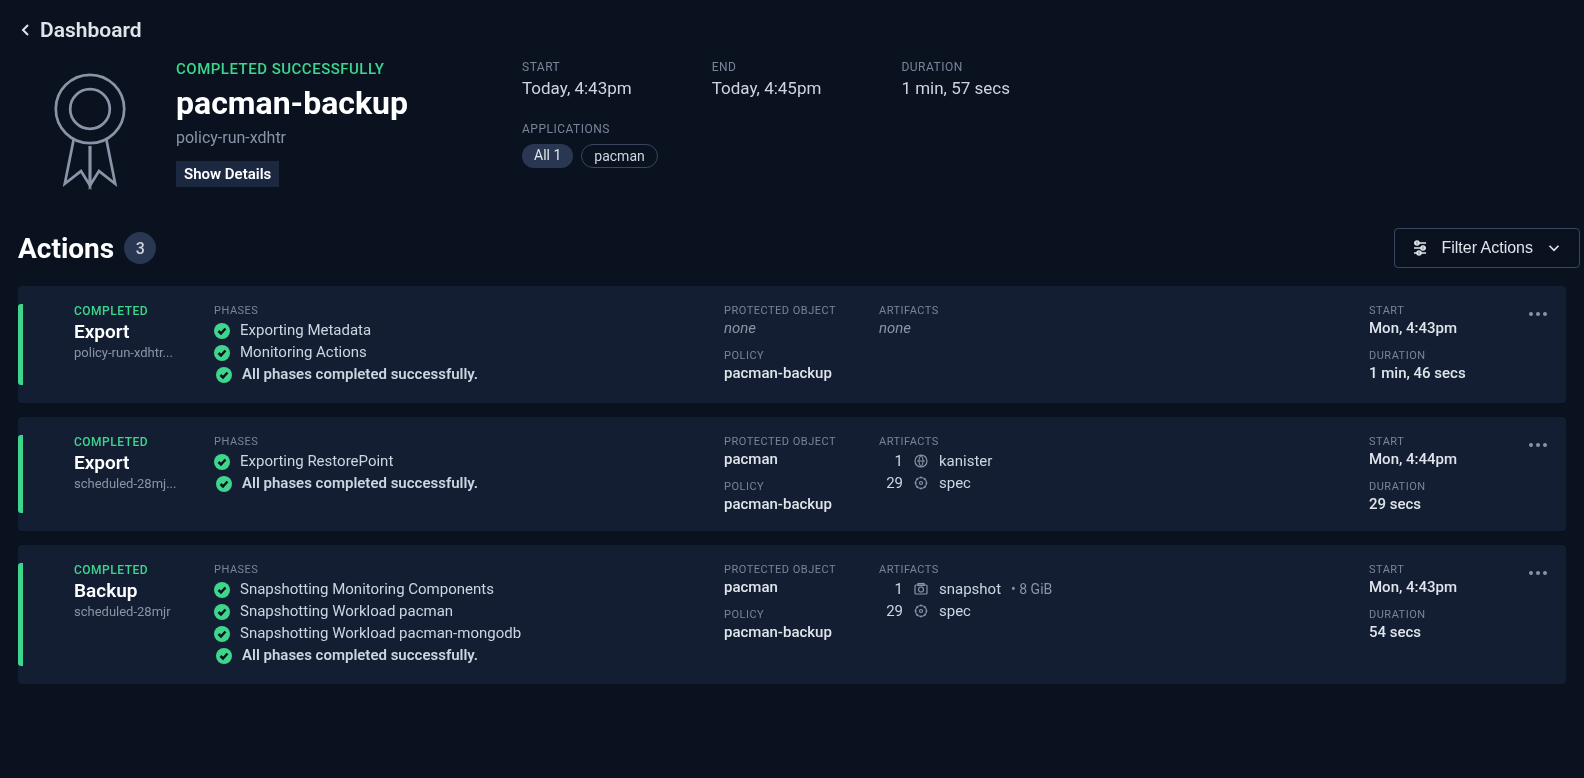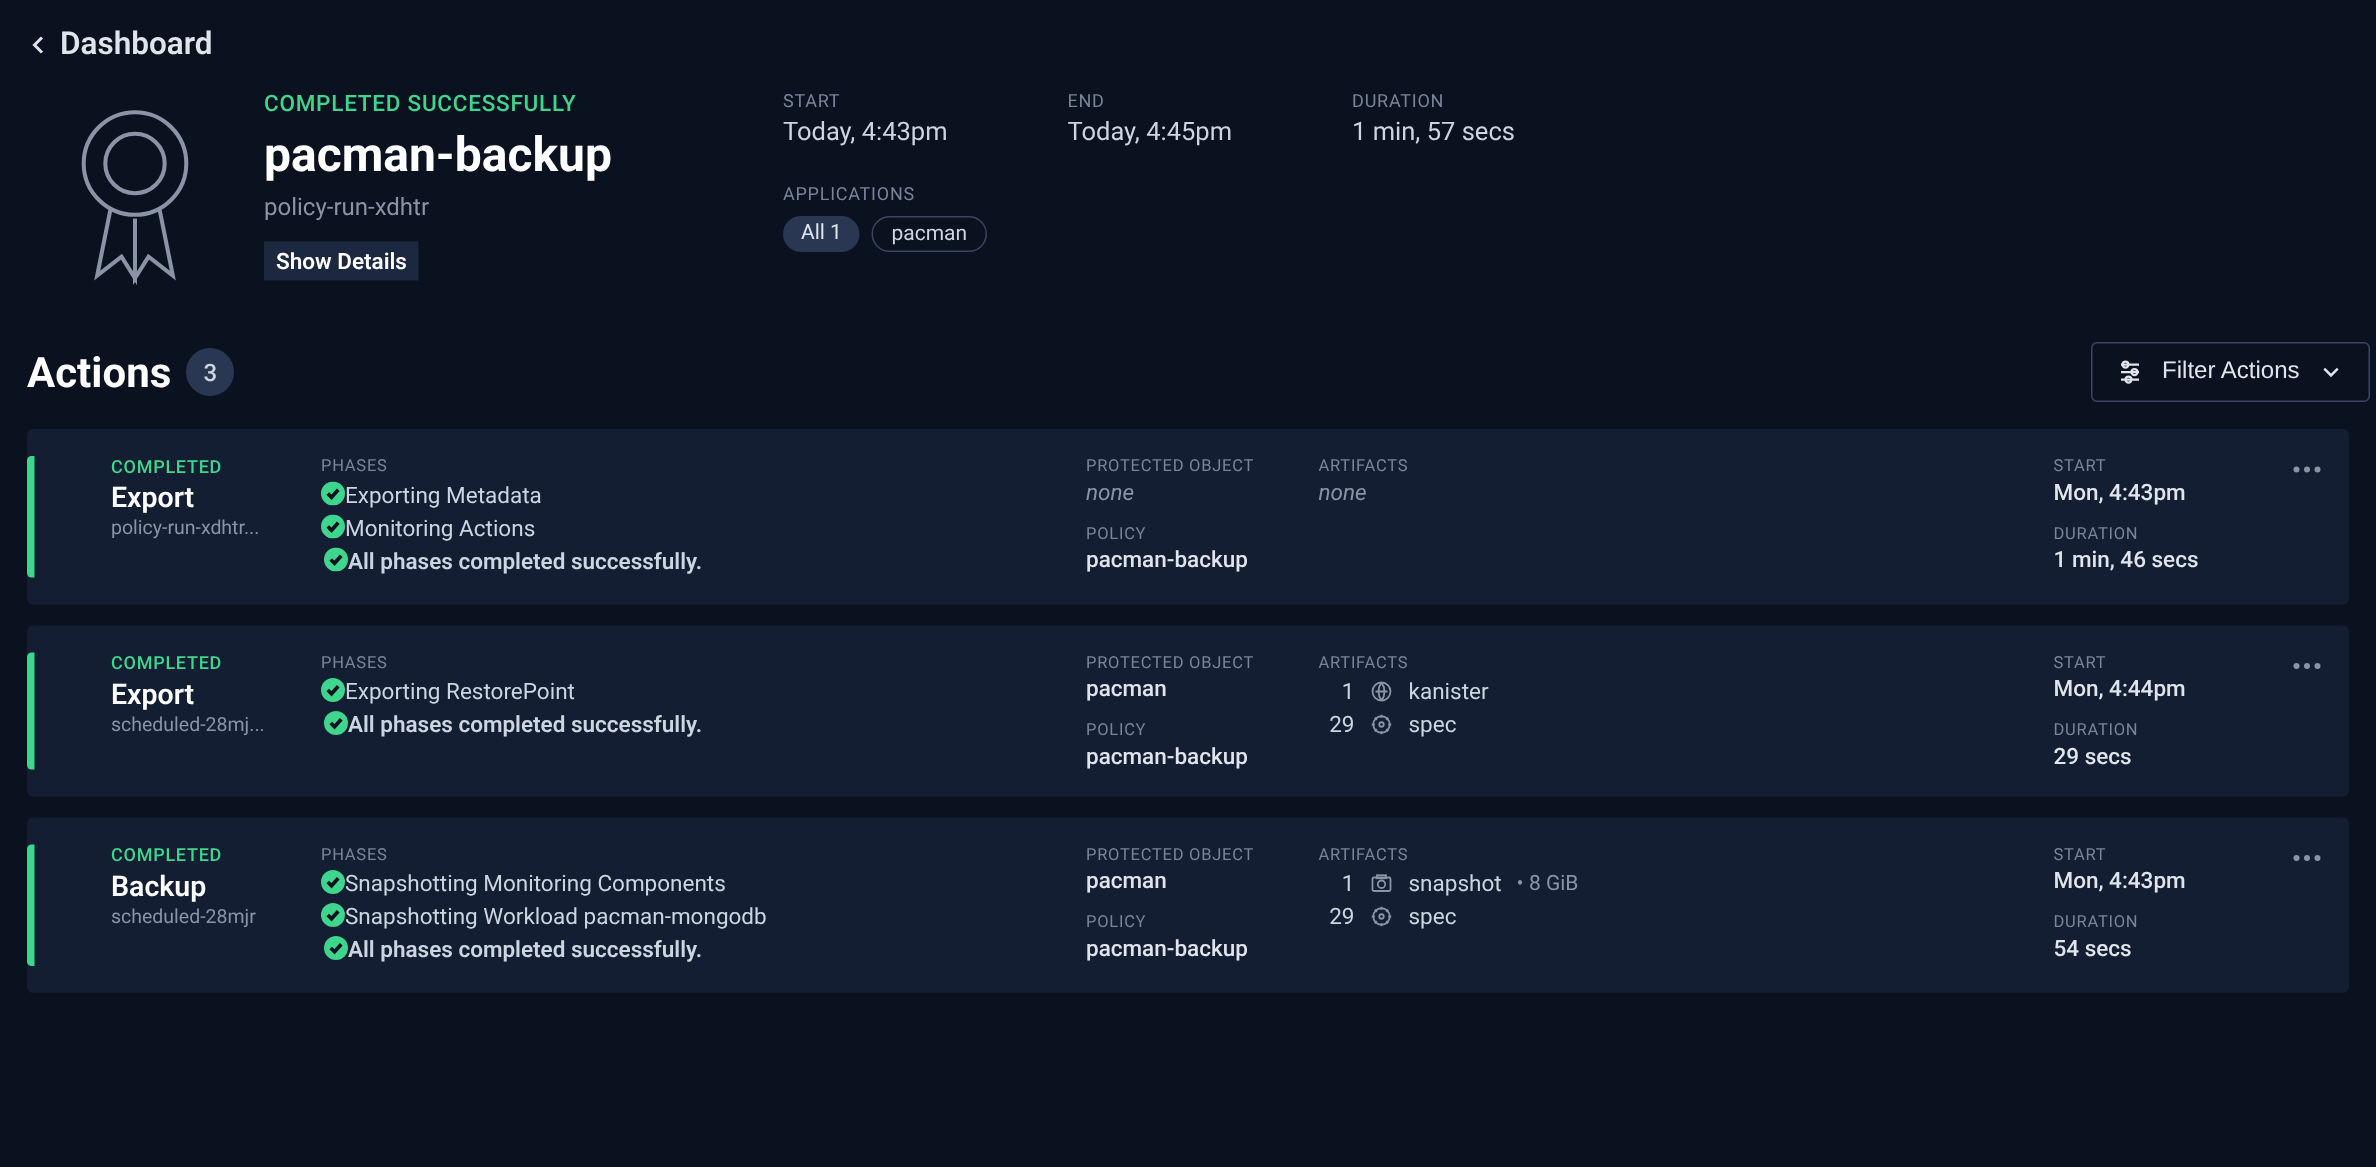--- a/index.html
+++ b/index.html
@@ -43,21 +43,21 @@
 .col-phases { width:510px; flex-shrink:0; }
 .col-protected { width:155px; flex-shrink:0; }
 .col-artifacts { width:490px; flex-shrink:0; }
 .col-time { flex:1; }
 
 .tiny-label { font-size:11px; color:#7a8499; letter-spacing:0.5px; margin-bottom:2px; }
 .status-completed { color:#3dd68c; font-size:12px; font-weight:500; letter-spacing:0.5px; }
 .card-name { font-size:19px; font-weight:600; color:#fff; margin:2px 0; }
 .card-sub { font-size:13px; color:#8a94a6; white-space:nowrap; overflow:hidden; text-overflow:ellipsis; max-width:130px; }
 
-.phase-row { display:flex; align-items:flex-start; gap:0; margin:2px 0; font-size:15px; color:#cdd5e0; }
+.phase-row { display:flex; align-items:flex-end; gap:10px; margin:2px 0; font-size:15px; color:#cdd5e0; }
 .phase-row.bold { font-weight:600; padding-left:2px; }
 .check-icon { width:16px; height:16px; flex-shrink:0; }
 .check-icon circle { fill:#3dd68c; }
 .check-icon path { stroke:#0a1220; stroke-width:2.5; fill:none; }
 
 .block-group + .block-group { margin-top:12px; }
 .block-value { font-size:15px; color:#e0e5ec; font-weight:500; }
 .block-value.italic { font-style:italic; color:#8a94a6; font-weight:400; }
 
 .artifact-row { display:flex; align-items:center; gap:10px; margin:2px 0; font-size:15px; color:#cdd5e0; }
@@ -295,20 +295,27 @@
             <circle cx="8" cy="8" r="8"></circle>
             <path d="M4.5 8 L7 10.5 L11.5 5.5"></path>
           </svg>
       <span>Snapshotting Monitoring Components</span>
     </div>
     <div class="phase-row">
       <svg class="check-icon" viewBox="0 0 16 16">
             <circle cx="8" cy="8" r="8"></circle>
             <path d="M4.5 8 L7 10.5 L11.5 5.5"></path>
           </svg>
+      <span>Snapshotting Workload pacman</span>
+    </div>
+    <div class="phase-row">
+      <svg class="check-icon" viewBox="0 0 16 16">
+            <circle cx="8" cy="8" r="8"></circle>
+            <path d="M4.5 8 L7 10.5 L11.5 5.5"></path>
+          </svg>
       <span>Snapshotting Workload pacman-mongodb</span>
     </div>
       <div class="phase-row bold">
         <svg class="check-icon" viewBox="0 0 16 16">
             <circle cx="8" cy="8" r="8"></circle>
             <path d="M4.5 8 L7 10.5 L11.5 5.5"></path>
           </svg>
         <span>All phases completed successfully.</span>
       </div>
     </div>

